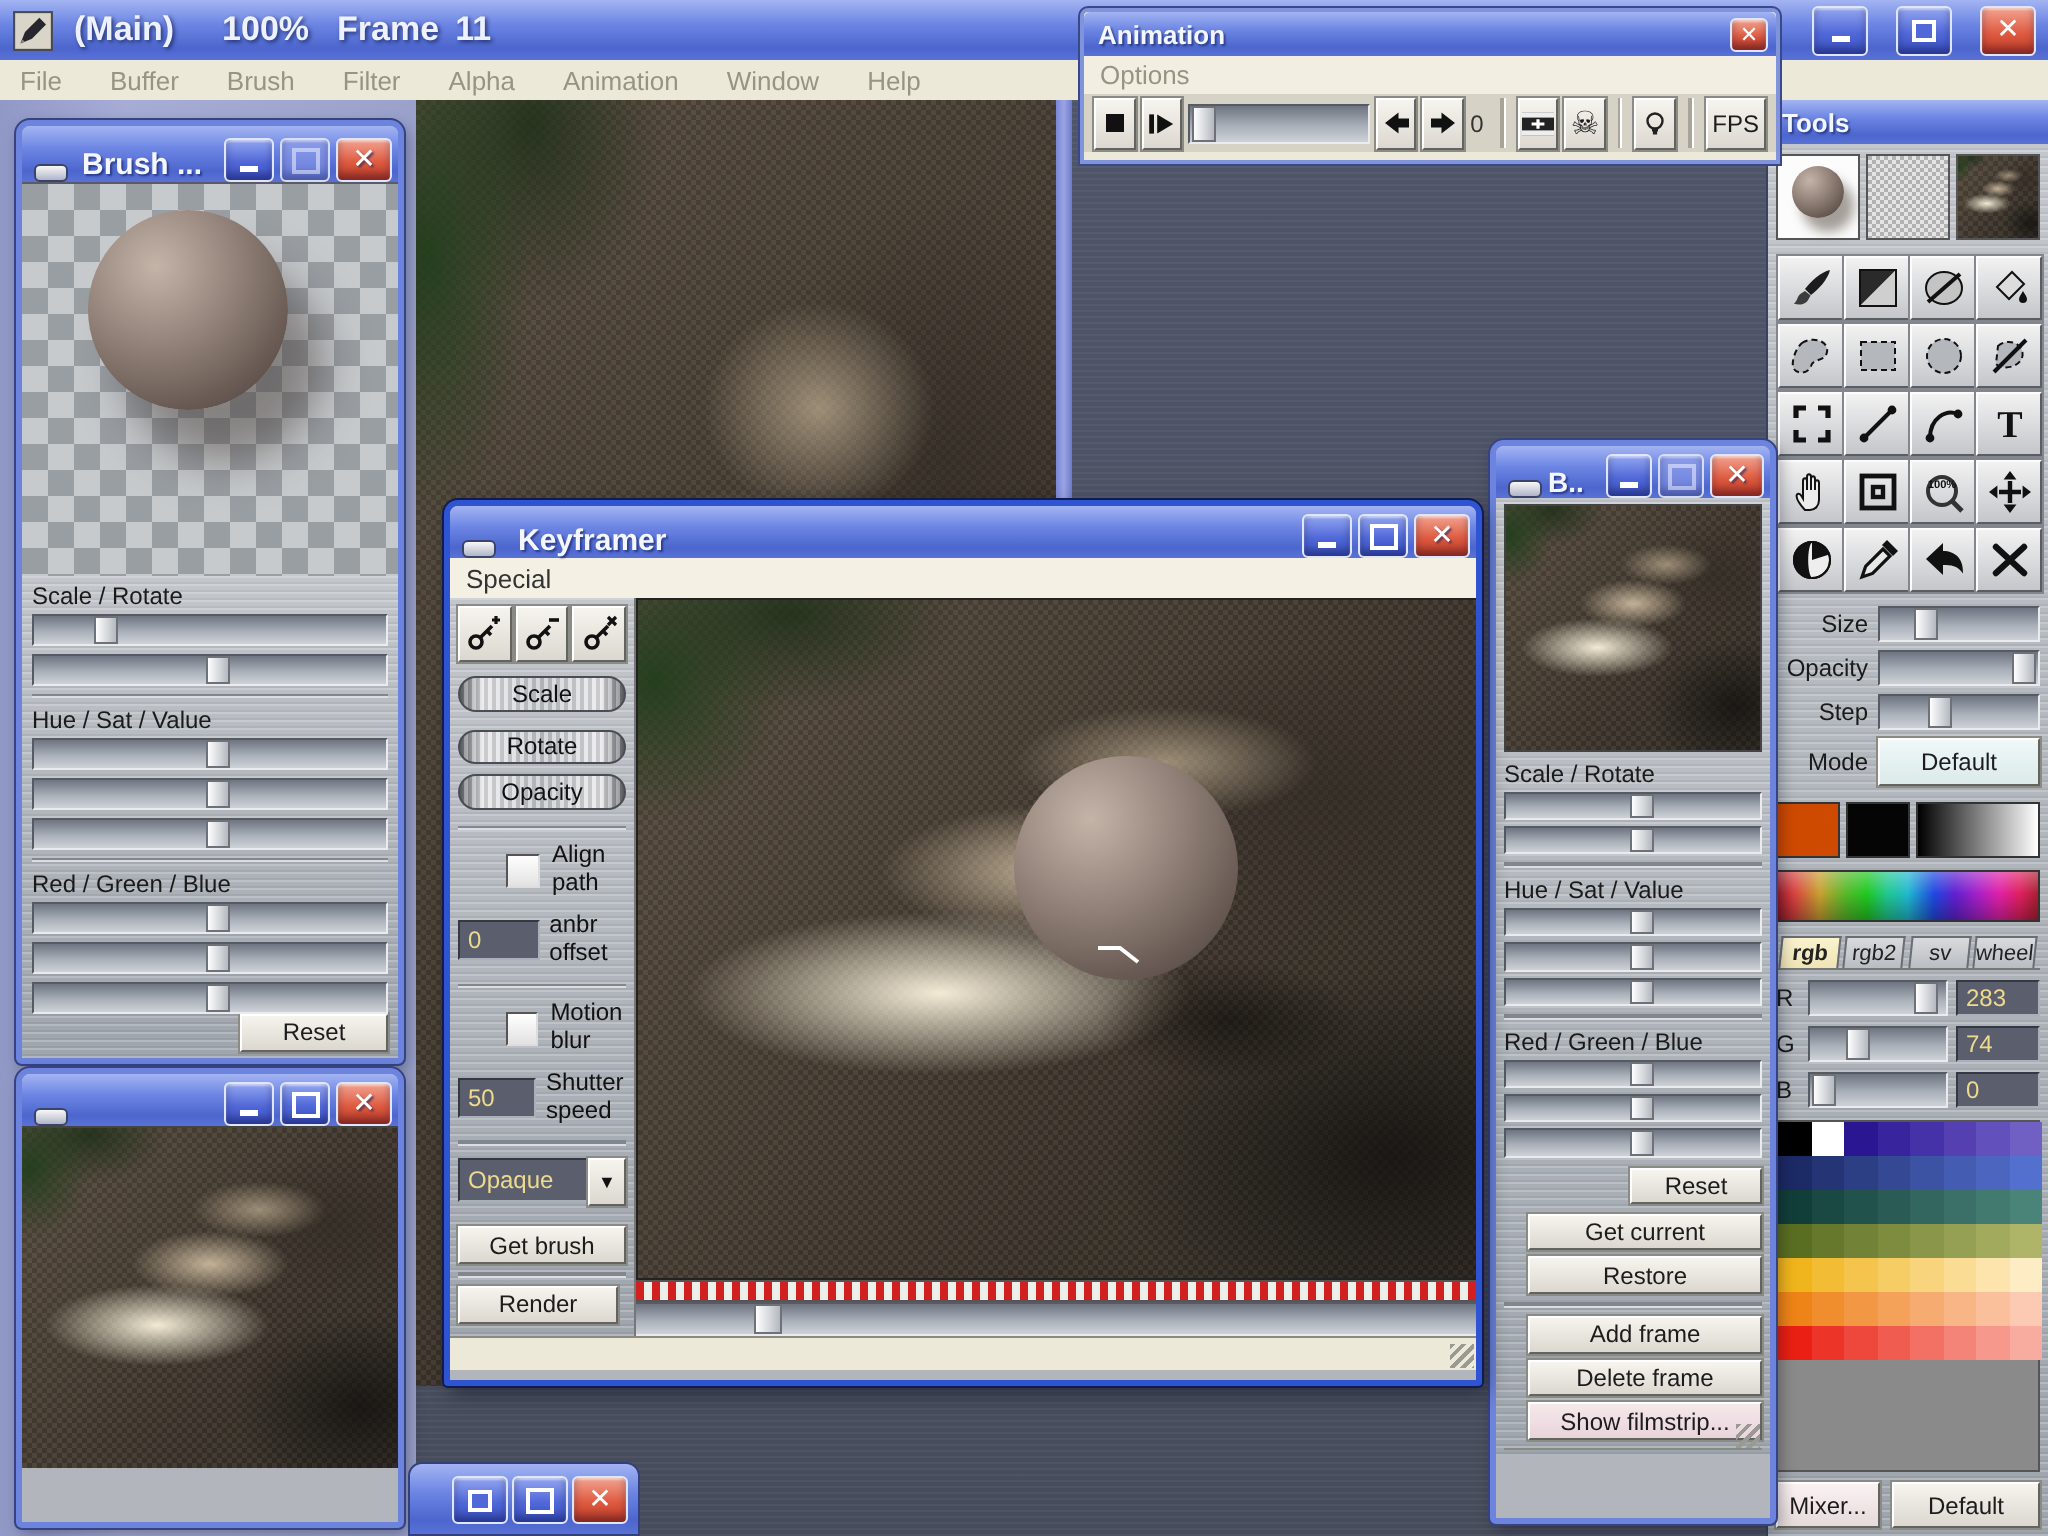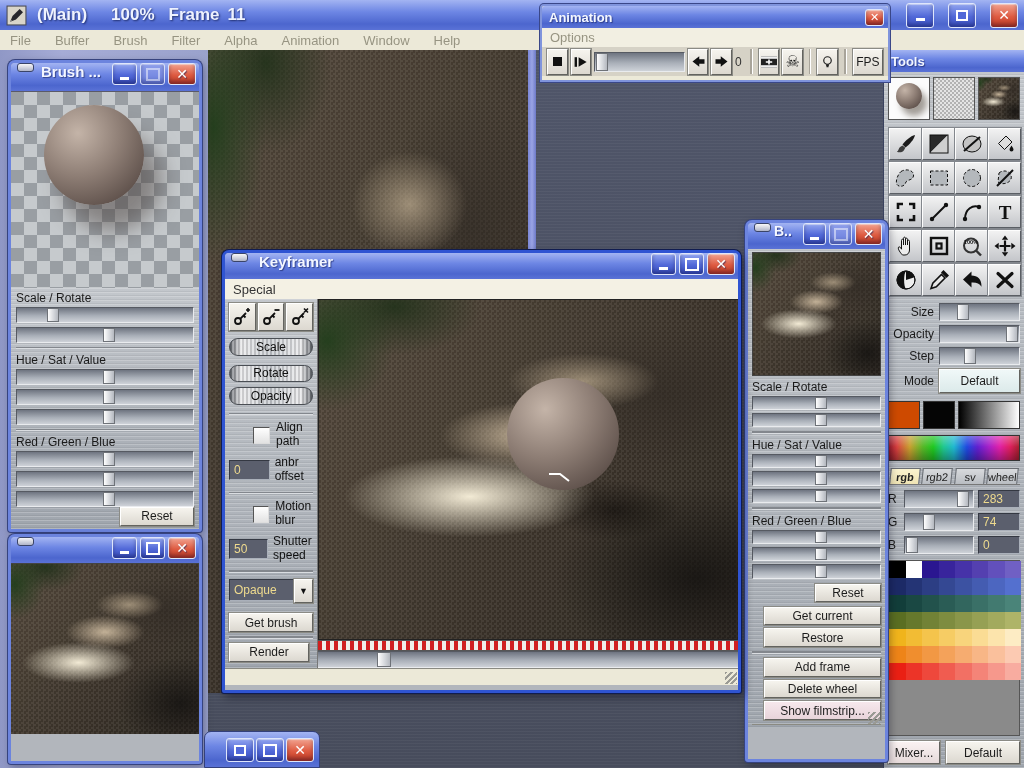--- a/index.html
+++ b/index.html
@@ -6,21 +6,21 @@
   #screen{position:relative;width:1024px;height:768px;overflow:hidden;
     font-family:"Liberation Sans",sans-serif;
     background:linear-gradient(180deg,#50566a,#474c5c);}
   #screen::before{content:"";position:absolute;inset:0;
     background:repeating-linear-gradient(0deg,rgba(255,255,255,.04) 0 1px,transparent 1px 3px);pointer-events:none;}
   .abs{position:absolute;}
   
   .titlegrad{background:linear-gradient(180deg,#a3b4f2,#6d86e4 40%,#4c66ce 80%,#5a72d6);}
   .xpwin{position:absolute;border:3px solid #6c84de;border-radius:7px 7px 3px 3px;
     box-shadow:0 0 0 1px #36437e, 2px 3px 8px rgba(0,0,20,.35);background:#b2b6bc;}
-  .xptitle{height:26px;display:flex;align-items:flex-start;gap:3px;padding:0 3px 0 6px;
+  .xptitle{height:26px;display:flex;align-items:flex-end;gap:3px;padding:0 3px 0 6px;
     color:#f4f7ff;font-weight:bold;font-size:14px;border-radius:4px 4px 0 0;
     text-shadow:1px 1px 1px rgba(20,30,90,.6);}
   .rollup{width:15px;height:7px;border-radius:3px;background:linear-gradient(180deg,#f8f8f8,#b0b4c8);
     border:1px solid #3a4468;flex:0 0 auto;}
   .spacer{flex:1;}
   .wbtn{width:23px;height:20px;border-radius:3px;border:1px solid #dfe6fb;color:#fff;
     display:flex;align-items:center;justify-content:center;flex:0 0 auto;
     background:linear-gradient(180deg,#93a6f0,#5168d8 55%,#3c52c4);
     box-shadow:inset 0 -3px 4px rgba(0,0,40,.35), inset 0 1px 1px rgba(255,255,255,.5);}
   .wbtn.flat{background:linear-gradient(180deg,#8e9eea,#6c80de);opacity:.9;}
@@ -623,21 +623,21 @@
           <i style="left:49%;"></i>
         </span>
       <span class="sl" style="margin-top:3px;height:14px;">
           <i style="left:49%;"></i>
         </span>
       <span class="b95" style="width:64px;height:18px;align-self:flex-end;margin-top:5px;">Reset</span>
       <span class="b95" style="height:19px;margin-top:5px;margin-left:12px;">Get current</span>
       <span class="b95" style="height:19px;margin-top:3px;margin-left:12px;">Restore</span>
       <div class="hr"></div>
       <span class="b95" style="height:19px;margin-left:12px;">Add frame</span>
-      <span class="b95" style="height:19px;margin-top:3px;margin-left:12px;">Delete wheel</span>
+      <span class="b95" style="height:19px;margin-top:3px;margin-left:12px;">Delete frame</span>
       <span class="b95" style="height:19px;margin-top:3px;margin-left:12px;background:linear-gradient(180deg,#f6e8ec,#e8d4da);">Show filmstrip...</span>
       <div class="statusbar" style="flex:1;margin-top:4px;">
           <span class="grip"></span>
         </div>
     </div>
   </div>
 
   <div class="abs" style="left:222px;top:250px;width:513px;height:437px;border:3px solid #2f54d2;border-radius:7px 7px 2px 2px;
        box-shadow:0 0 0 1px #101c50, 3px 4px 10px rgba(0,0,20,.45);background:#b2b6bc;z-index:60;">
     <div class="xptitle titlegrad" style="height:26px;font-size:15px;">

